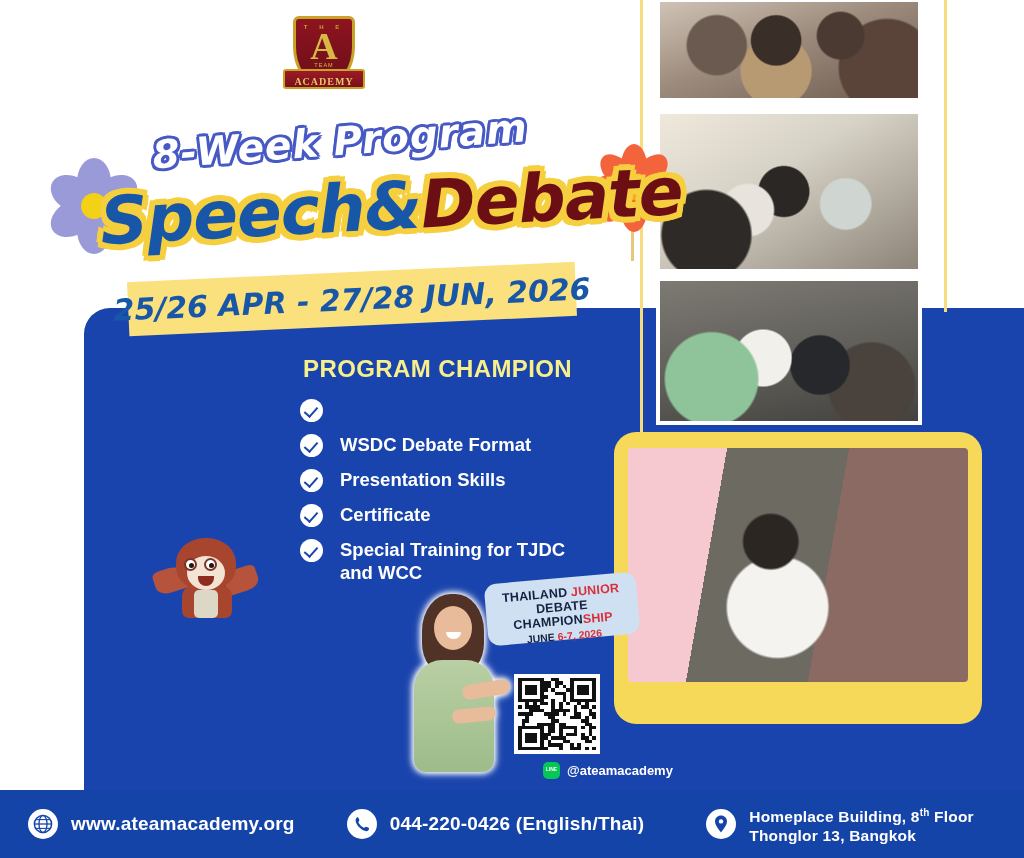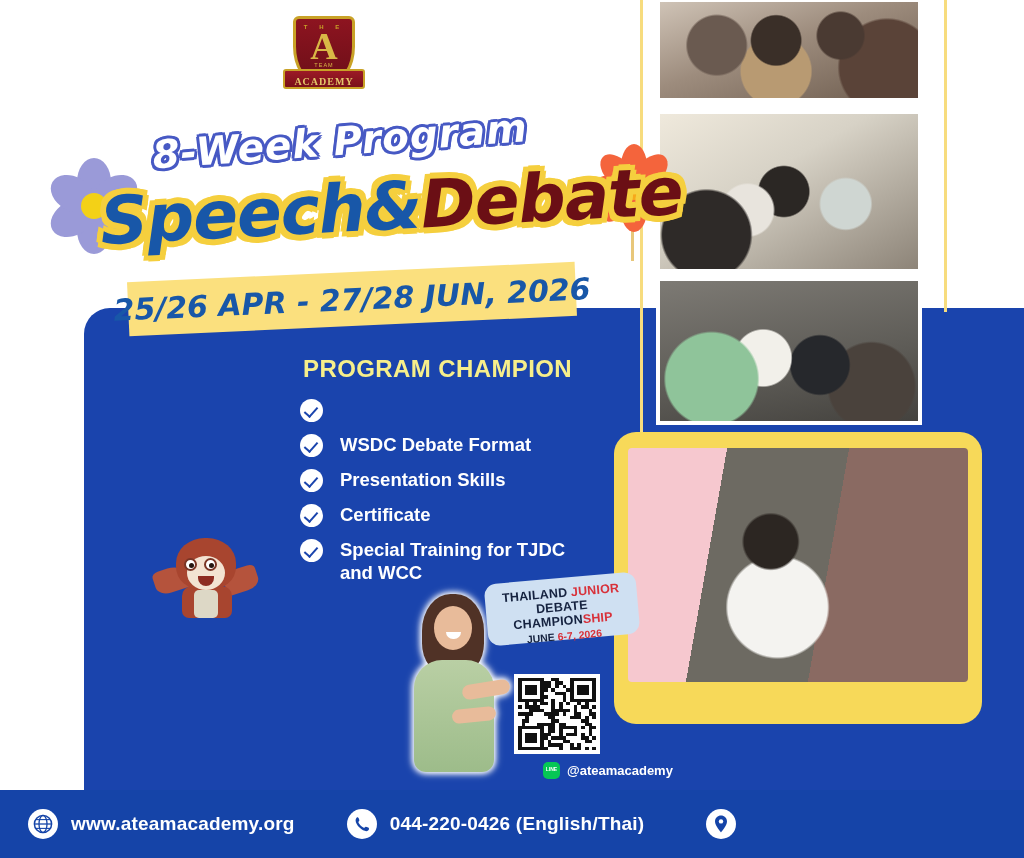--- a/index.html
+++ b/index.html
@@ -902,16 +902,20 @@
       <div class="f-txt">044-220-0426 (English/Thai)</div>
     </div>
 
     <div class="f-item f-3">
       <div class="f-ico">
         <svg width="20" height="20" viewBox="0 0 20 20">
           <path d="M10 1.6c-3.3 0-6 2.6-6 5.9 0 4.3 6 10.9 6 10.9s6-6.6 6-10.9c0-3.3-2.7-5.9-6-5.9z" fill="#1544a8"></path>
           <circle cx="10" cy="7.4" r="2.2" fill="#ffffff"></circle>
         </svg>
       </div>
+      <div>
+        <div class="f-txt small"><span>Homeplace Building, 8</span><sup>th</sup><span> Floor</span></div>
+        <div class="f-txt small">Thonglor 13, Bangkok</div>
+      </div>
     </div>
   </div>
 
 </div>
 
 </body></html>

